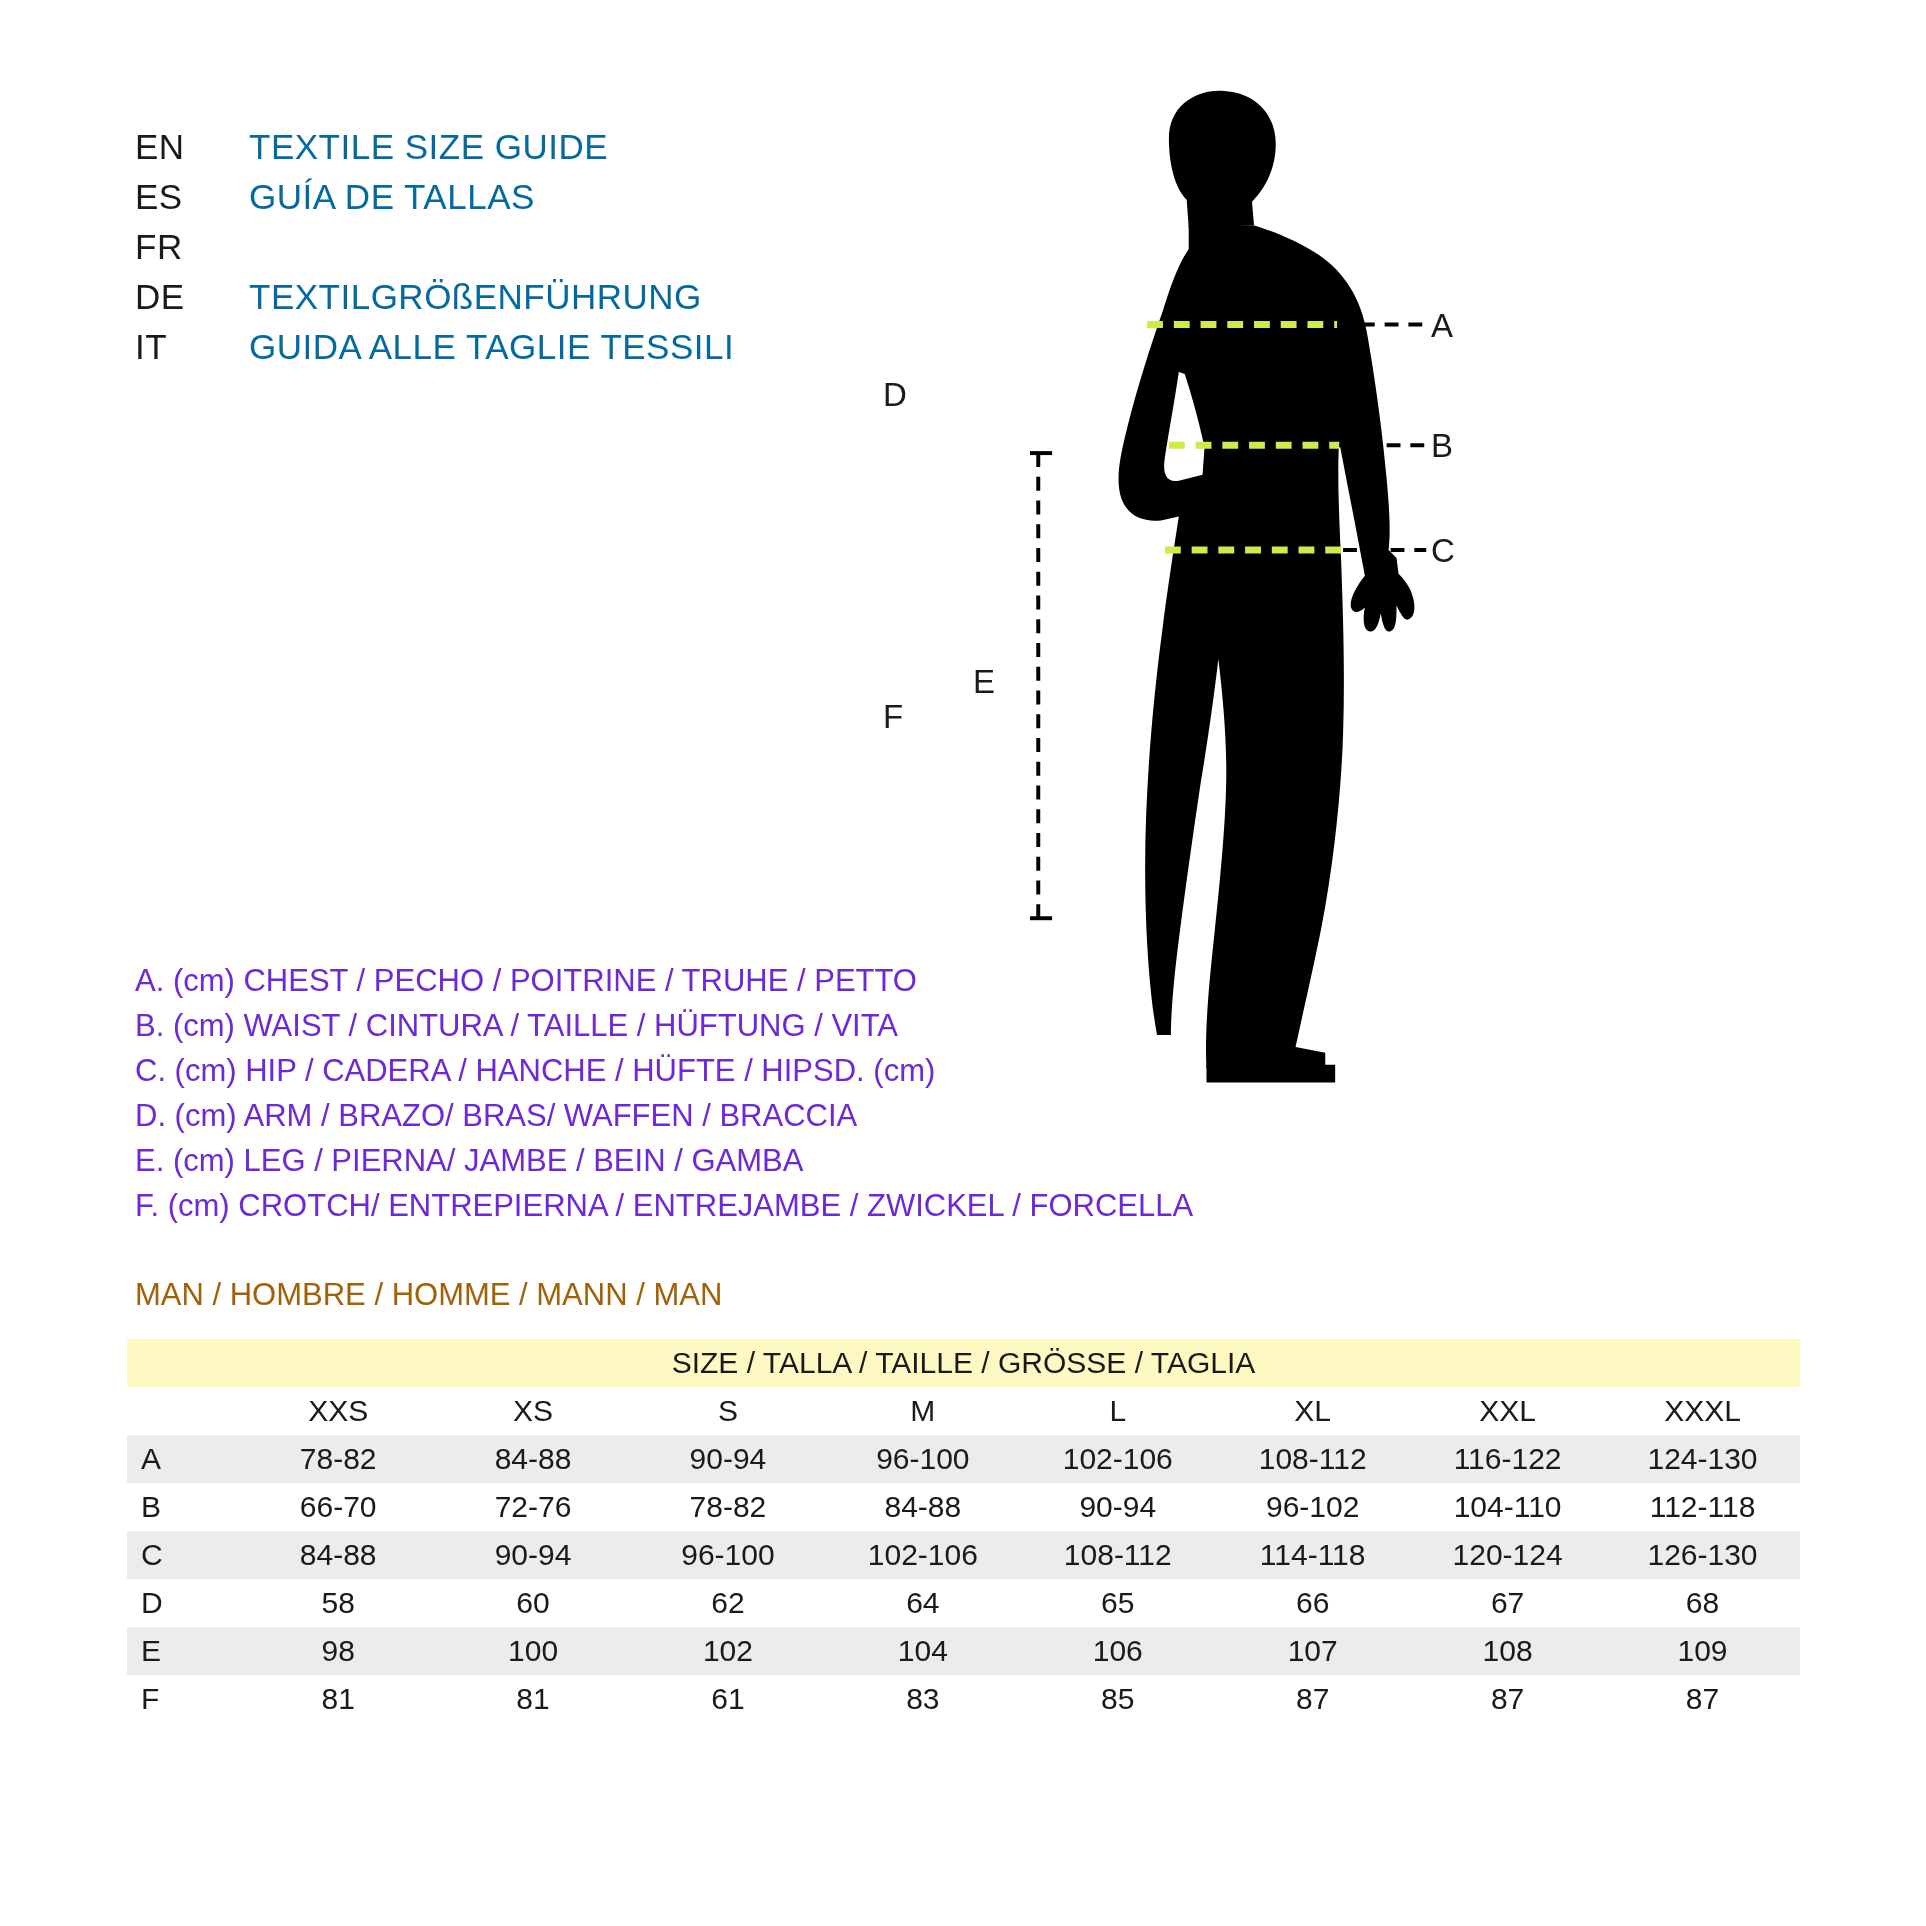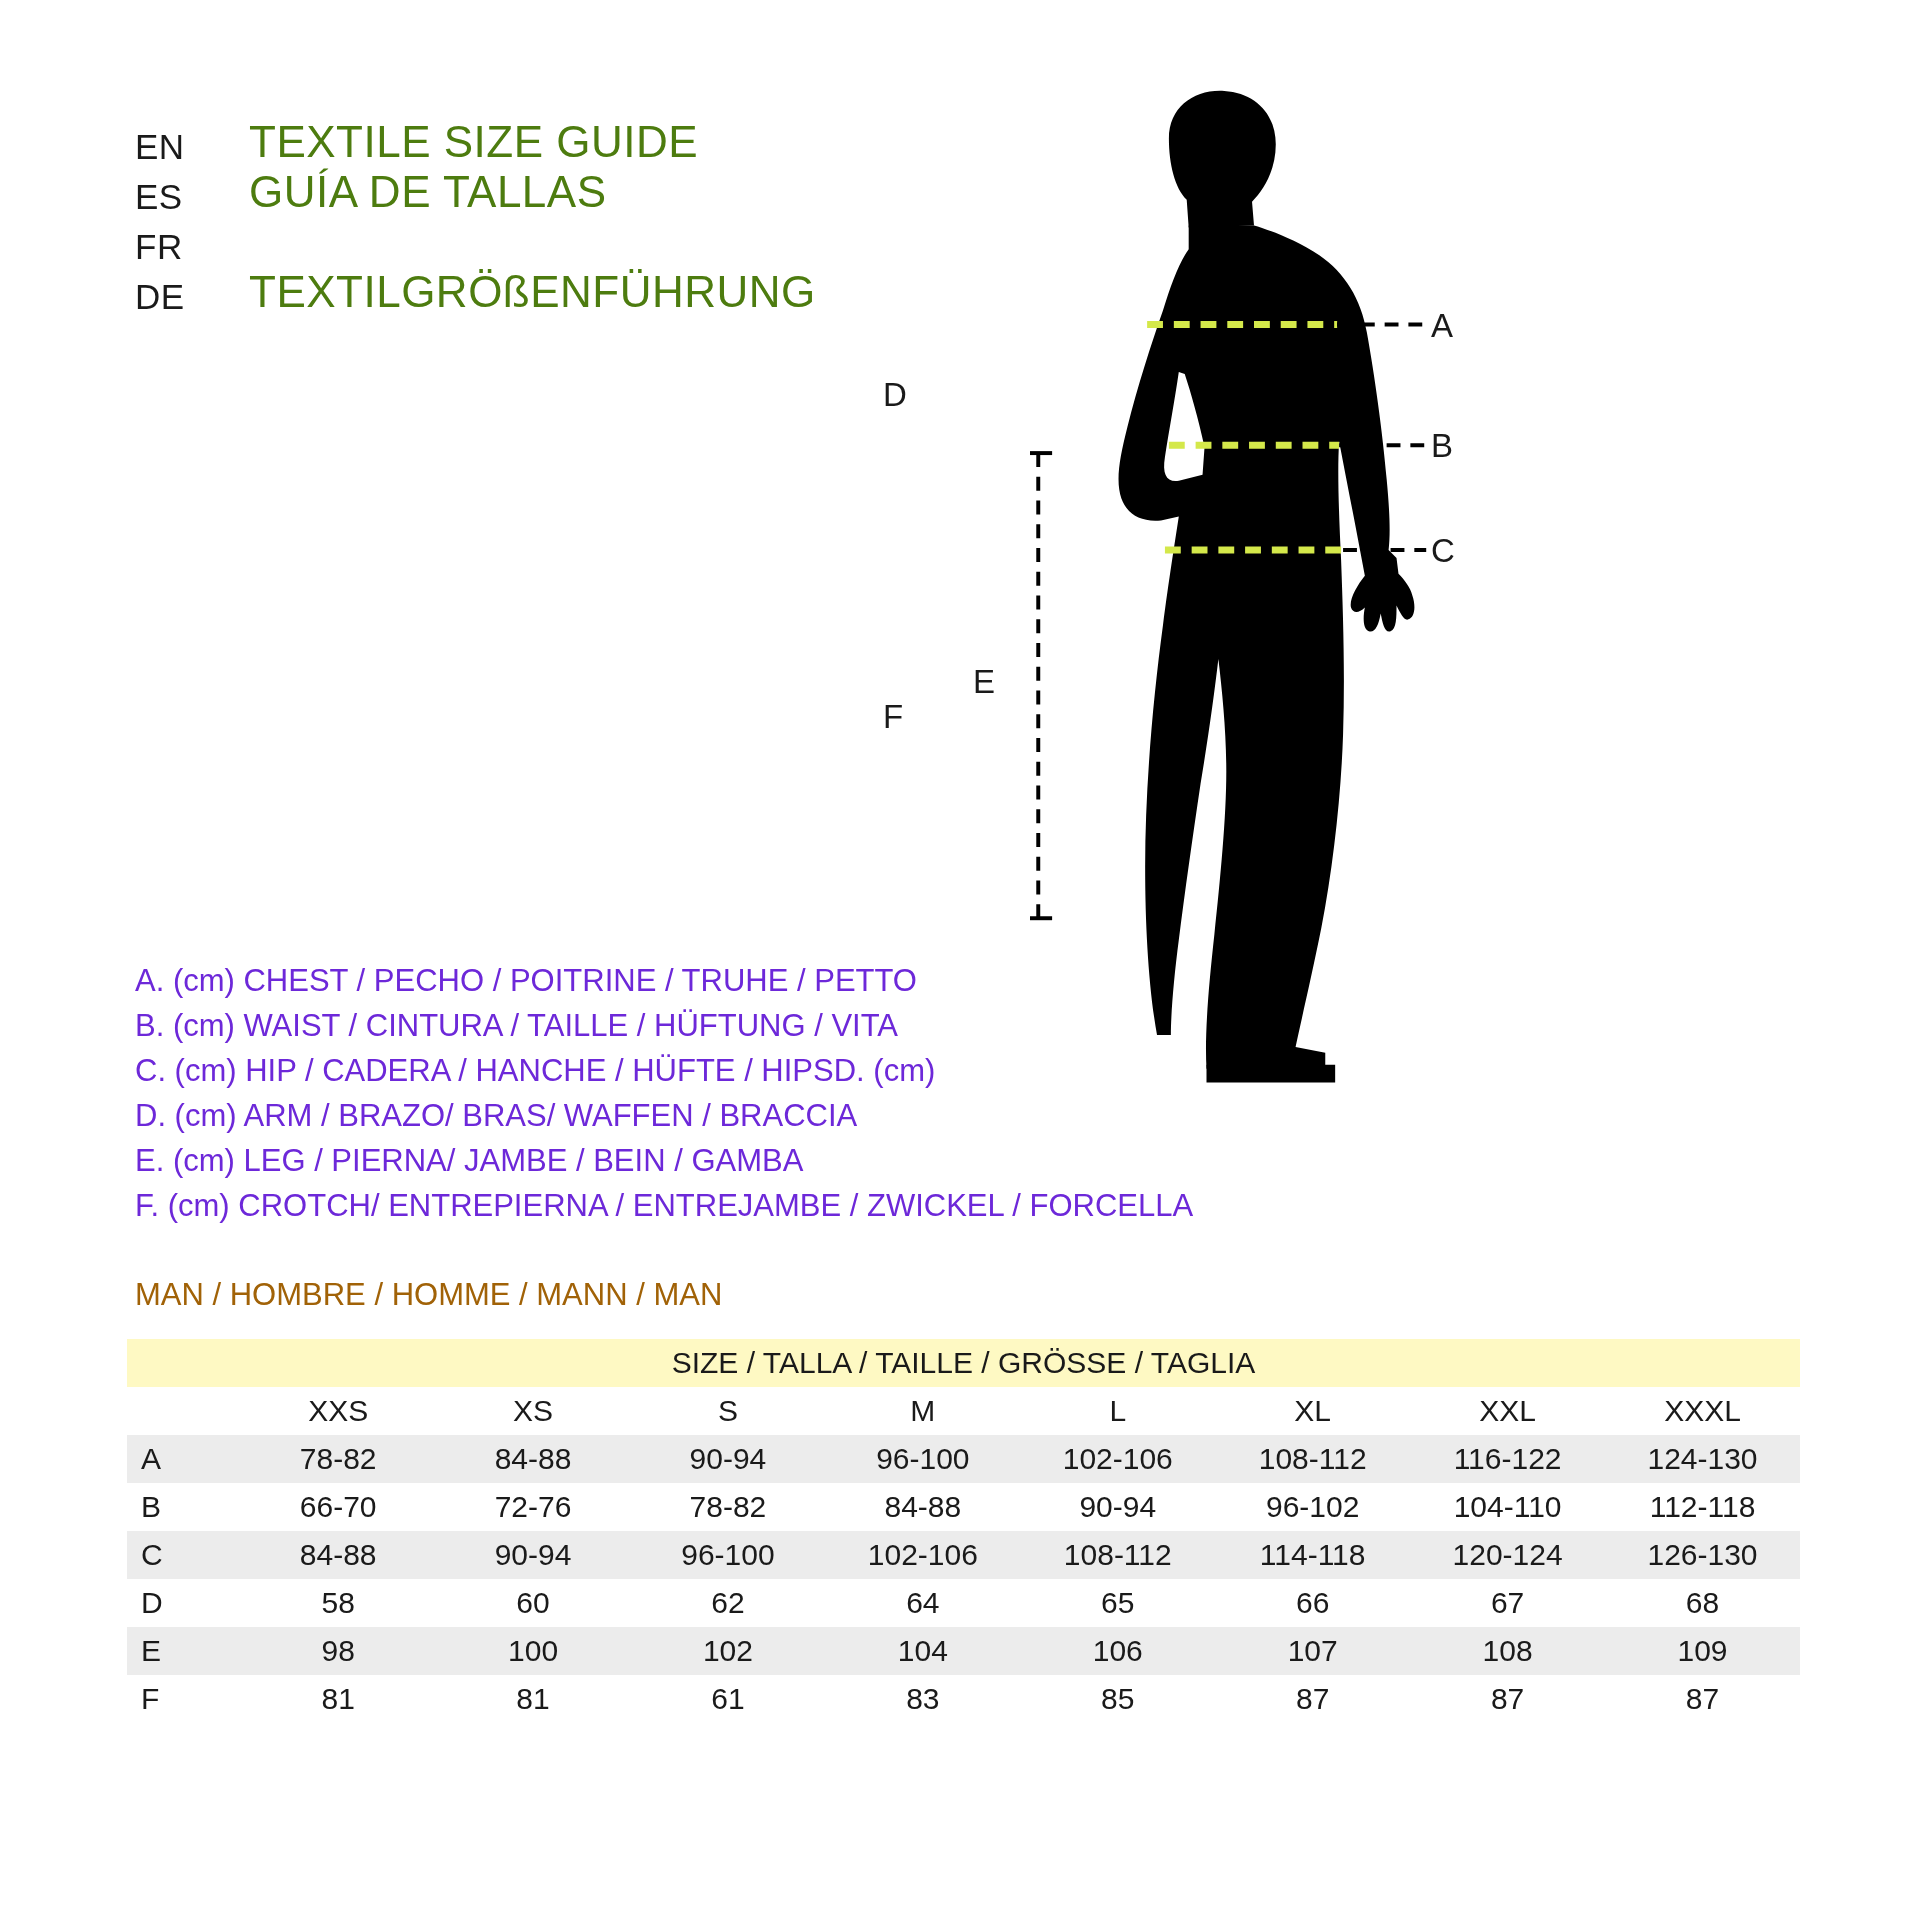--- a/index.html
+++ b/index.html
@@ -28,23 +28,23 @@
     align-items: flex-end;
     height: 50px;
   }
   .title-lang {
     width: 114px;
     font-size: 35px;
     letter-spacing: 0.5px;
     color: #1a1a1a;
   }
   .title-text {
-    font-size: 44px;
+    font-size: 35px;
     letter-spacing: 0.5px;
-    color: #4d7c0f;
+    color: #0369a1;
   }
 
   
   #legend-block {
     position: absolute;
     left: 135px;
     top: 958px;
     width: 1000px;
   }
   .legend-row {
@@ -119,20 +119,24 @@
   <div class="title-row">
     <span class="title-lang">ES</span>
     <span class="title-text">GUÍA DE TALLAS</span>
   </div>
   <div class="title-row">
     <span class="title-lang">FR</span>
   </div>
   <div class="title-row">
     <span class="title-lang">DE</span>
     <span class="title-text">TEXTILGRÖßENFÜHRUNG</span>
+  </div>
+  <div class="title-row">
+    <span class="title-lang">IT</span>
+    <span class="title-text">GUIDA ALLE TAGLIE TESSILI</span>
   </div>
 </div>
 
 <div id="legend-block">
   <div class="legend-row">A. (cm) CHEST / PECHO / POITRINE / TRUHE / PETTO</div>
   <div class="legend-row">B. (cm) WAIST / CINTURA / TAILLE / HÜFTUNG / VITA</div>
   <div class="legend-row">C. (cm) HIP / CADERA / HANCHE / HÜFTE / HIPSD. (cm)</div>
   <div class="legend-row">D. (cm) ARM / BRAZO/ BRAS/ WAFFEN / BRACCIA</div>
   <div class="legend-row">E. (cm) LEG / PIERNA/ JAMBE / BEIN / GAMBA</div>
   <div class="legend-row">F. (cm) CROTCH/ ENTREPIERNA / ENTREJAMBE / ZWICKEL / FORCELLA</div>

